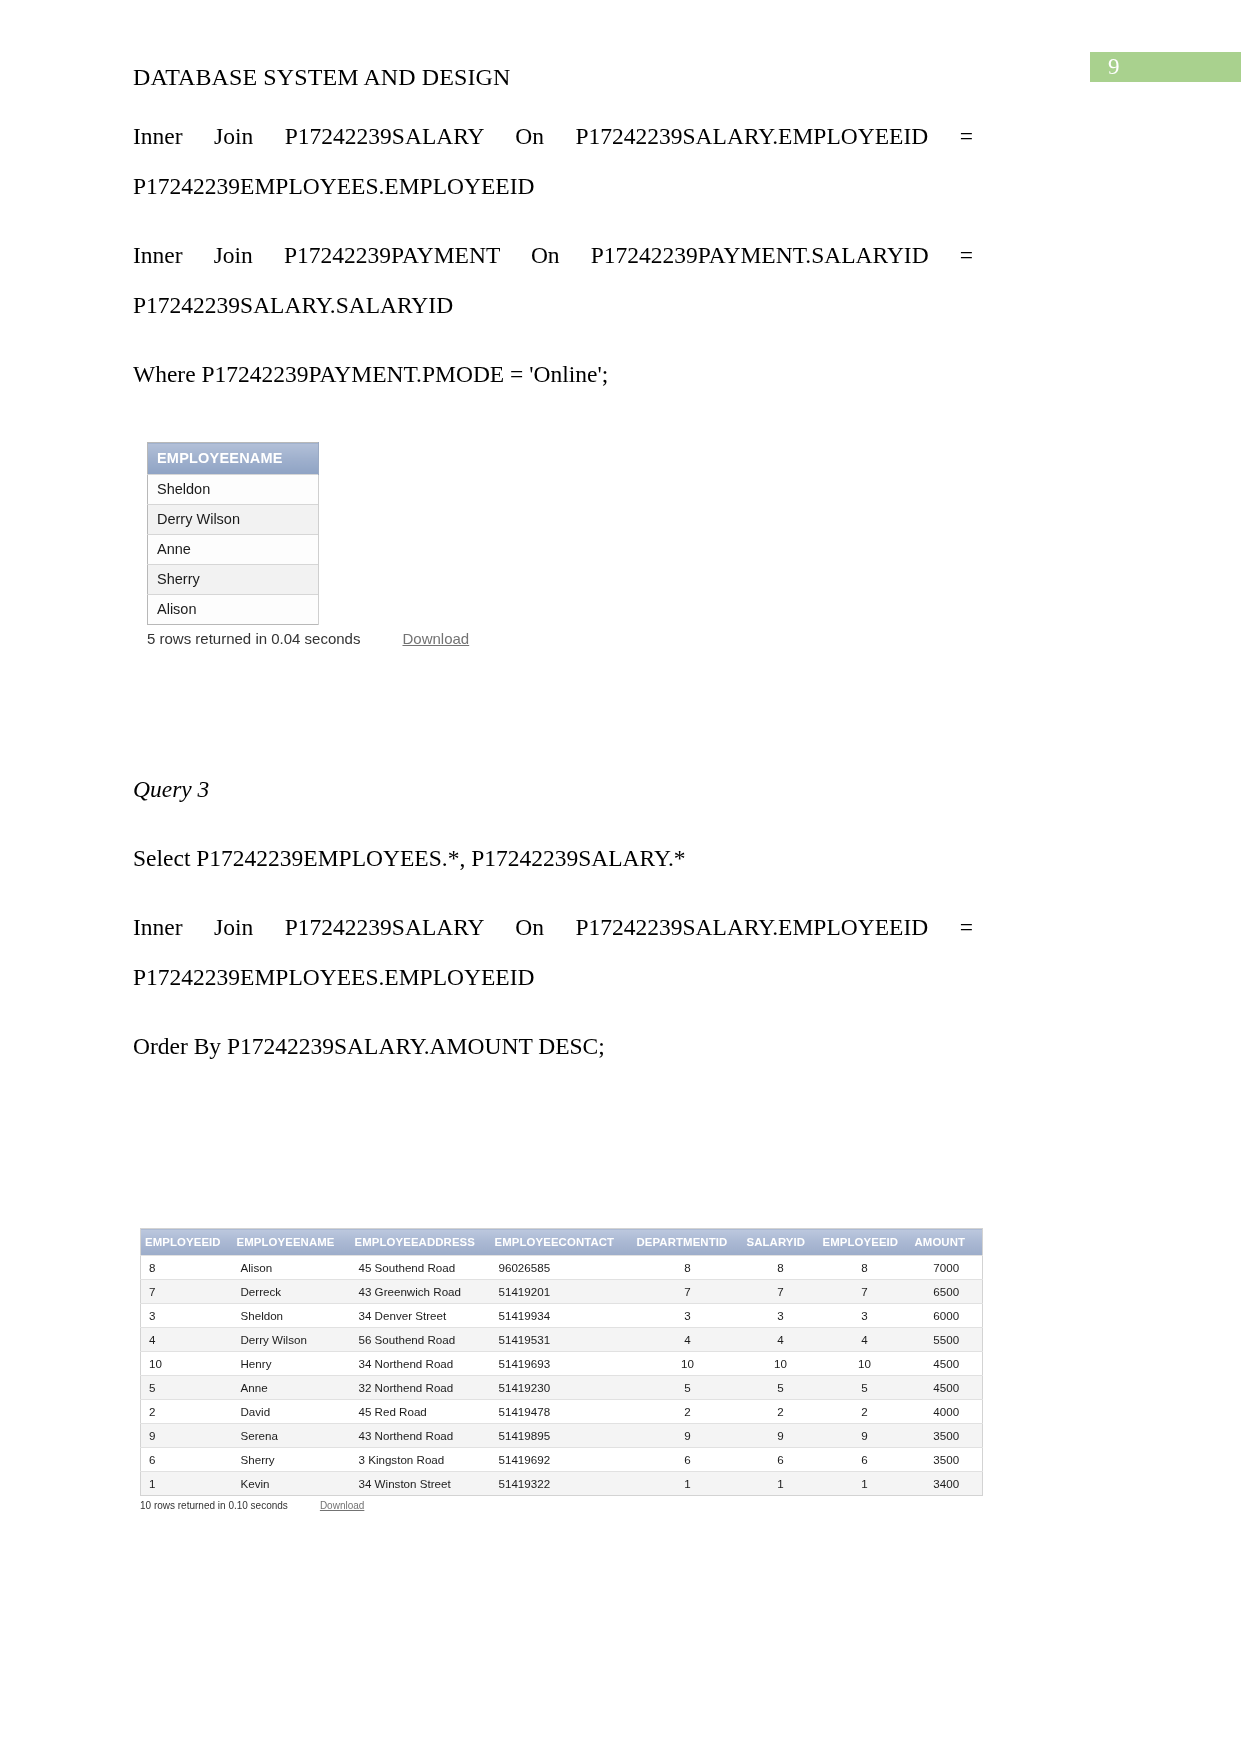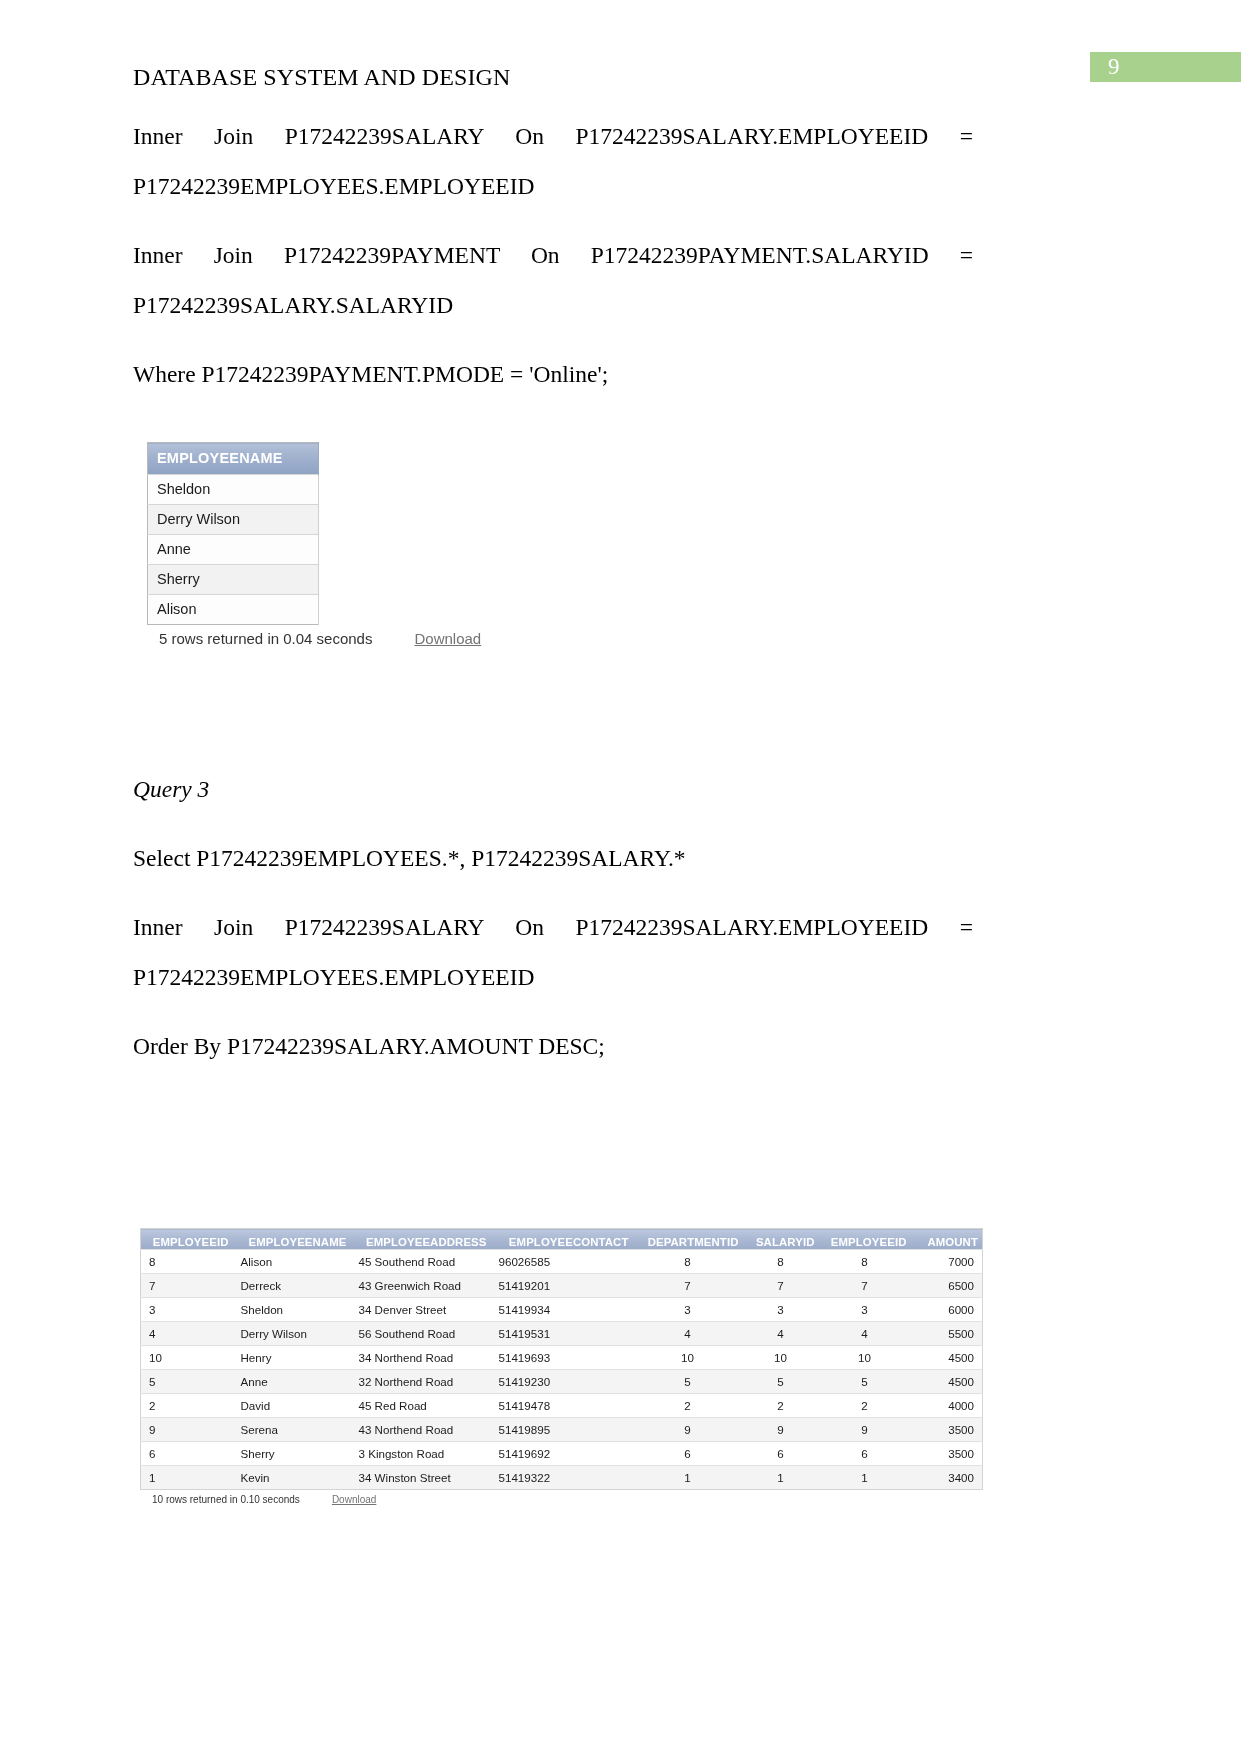--- a/index.html
+++ b/index.html
@@ -103,21 +103,20 @@
   }
   .restbl1 tr:nth-child(even) td { background: #f2f2f2; }
 
   .shot-footer {
     display: flex;
     align-items: baseline;
     margin-top: 5px;
     font-family: "Liberation Sans", sans-serif;
     font-size: 15px;
     color: #333333;
-    margin-left: 12px;
   }
   .shot-footer .rowcount { white-space: nowrap; }
   .shot-footer .dl {
     margin-left: 42px;
     color: #737373;
     text-decoration: underline;
     white-space: nowrap;
   }
 
   
@@ -133,37 +132,37 @@
     table-layout: fixed;
     font-family: "Liberation Sans", sans-serif;
     background: #ffffff;
     border: 1px solid #d3d3d3;
   }
   .restbl2 th {
     background: linear-gradient(to bottom, #bcc8de 0%, #aab8d3 48%, #9cacc9 100%);
     color: #ffffff;
     font-size: 11.4px;
     font-weight: bold;
-    text-align: right;
-    padding: 7px 4px 1px 4px;
+    text-align: left;
+    padding: 7px 4px 7px 4px;
     letter-spacing: 0.1px;
     white-space: nowrap;
   }
   .restbl2 td {
     font-size: 11.6px;
     color: #1c1c1c;
     padding: 5px 8px 5px 8px;
     border-top: 1px solid #e1e1e1;
     background: #ffffff;
     white-space: nowrap;
   }
   .restbl2 tr:nth-child(even) td { background: #f4f4f4; }
   .restbl2 td.num  { text-align: left;   }
   .restbl2 td.ctr  { text-align: center; }
-  .restbl2 td.rgt  { text-align: right; }
+  .restbl2 td.rgt  { text-align: center; }
 
   .shot2 .shot-footer { font-size: 10px; margin-top: 4px; }
   .shot2 .shot-footer .dl { margin-left: 32px; }
 </style>
 </head>
 <body>
 
 <div class="page-badge">
   <span>9</span>
 </div>

